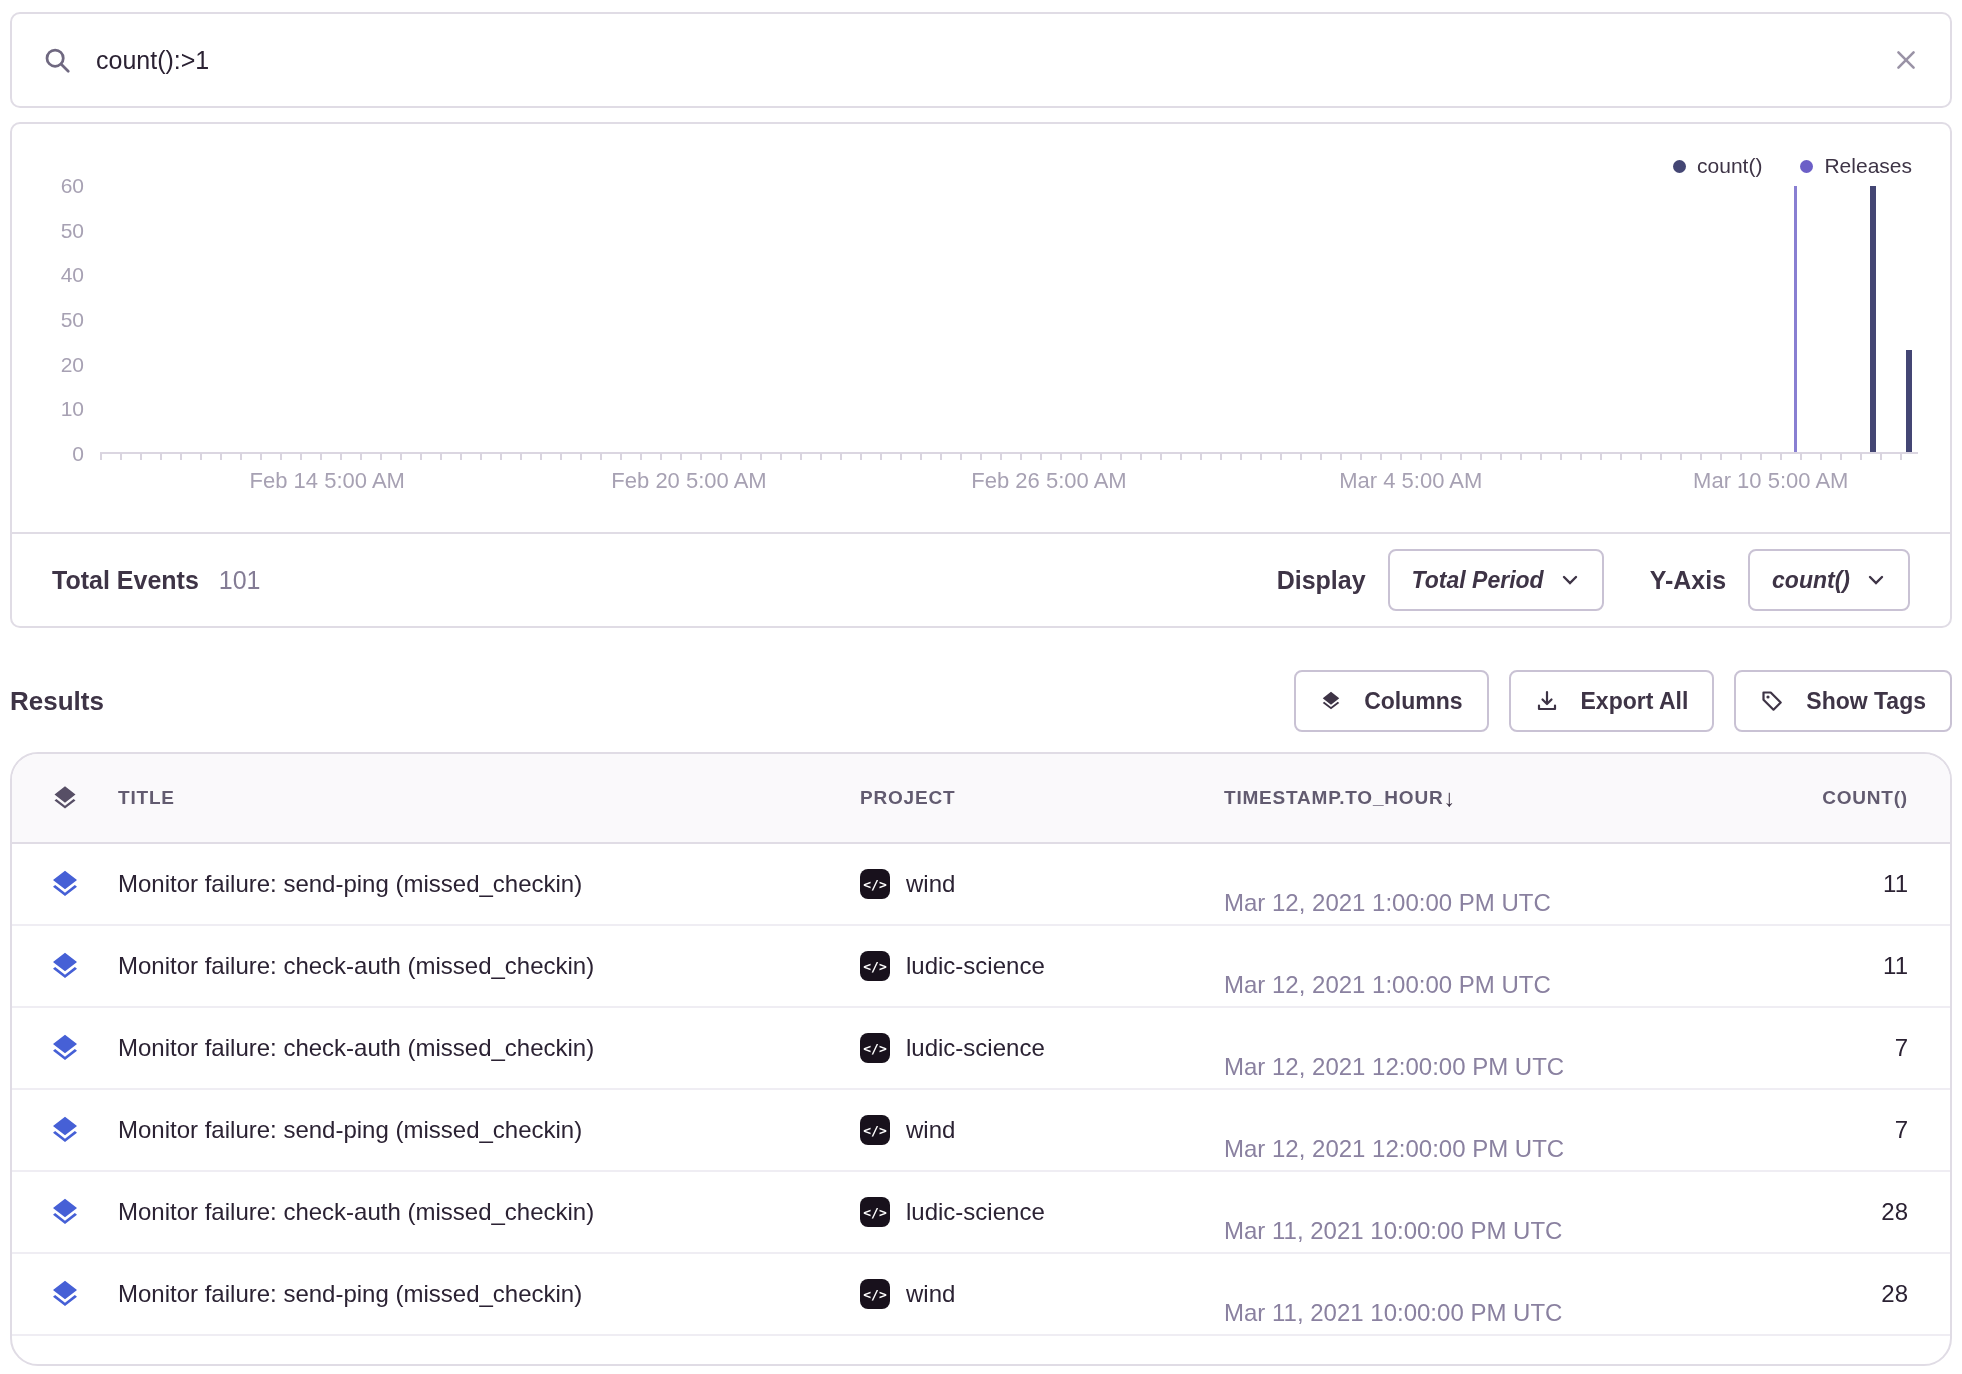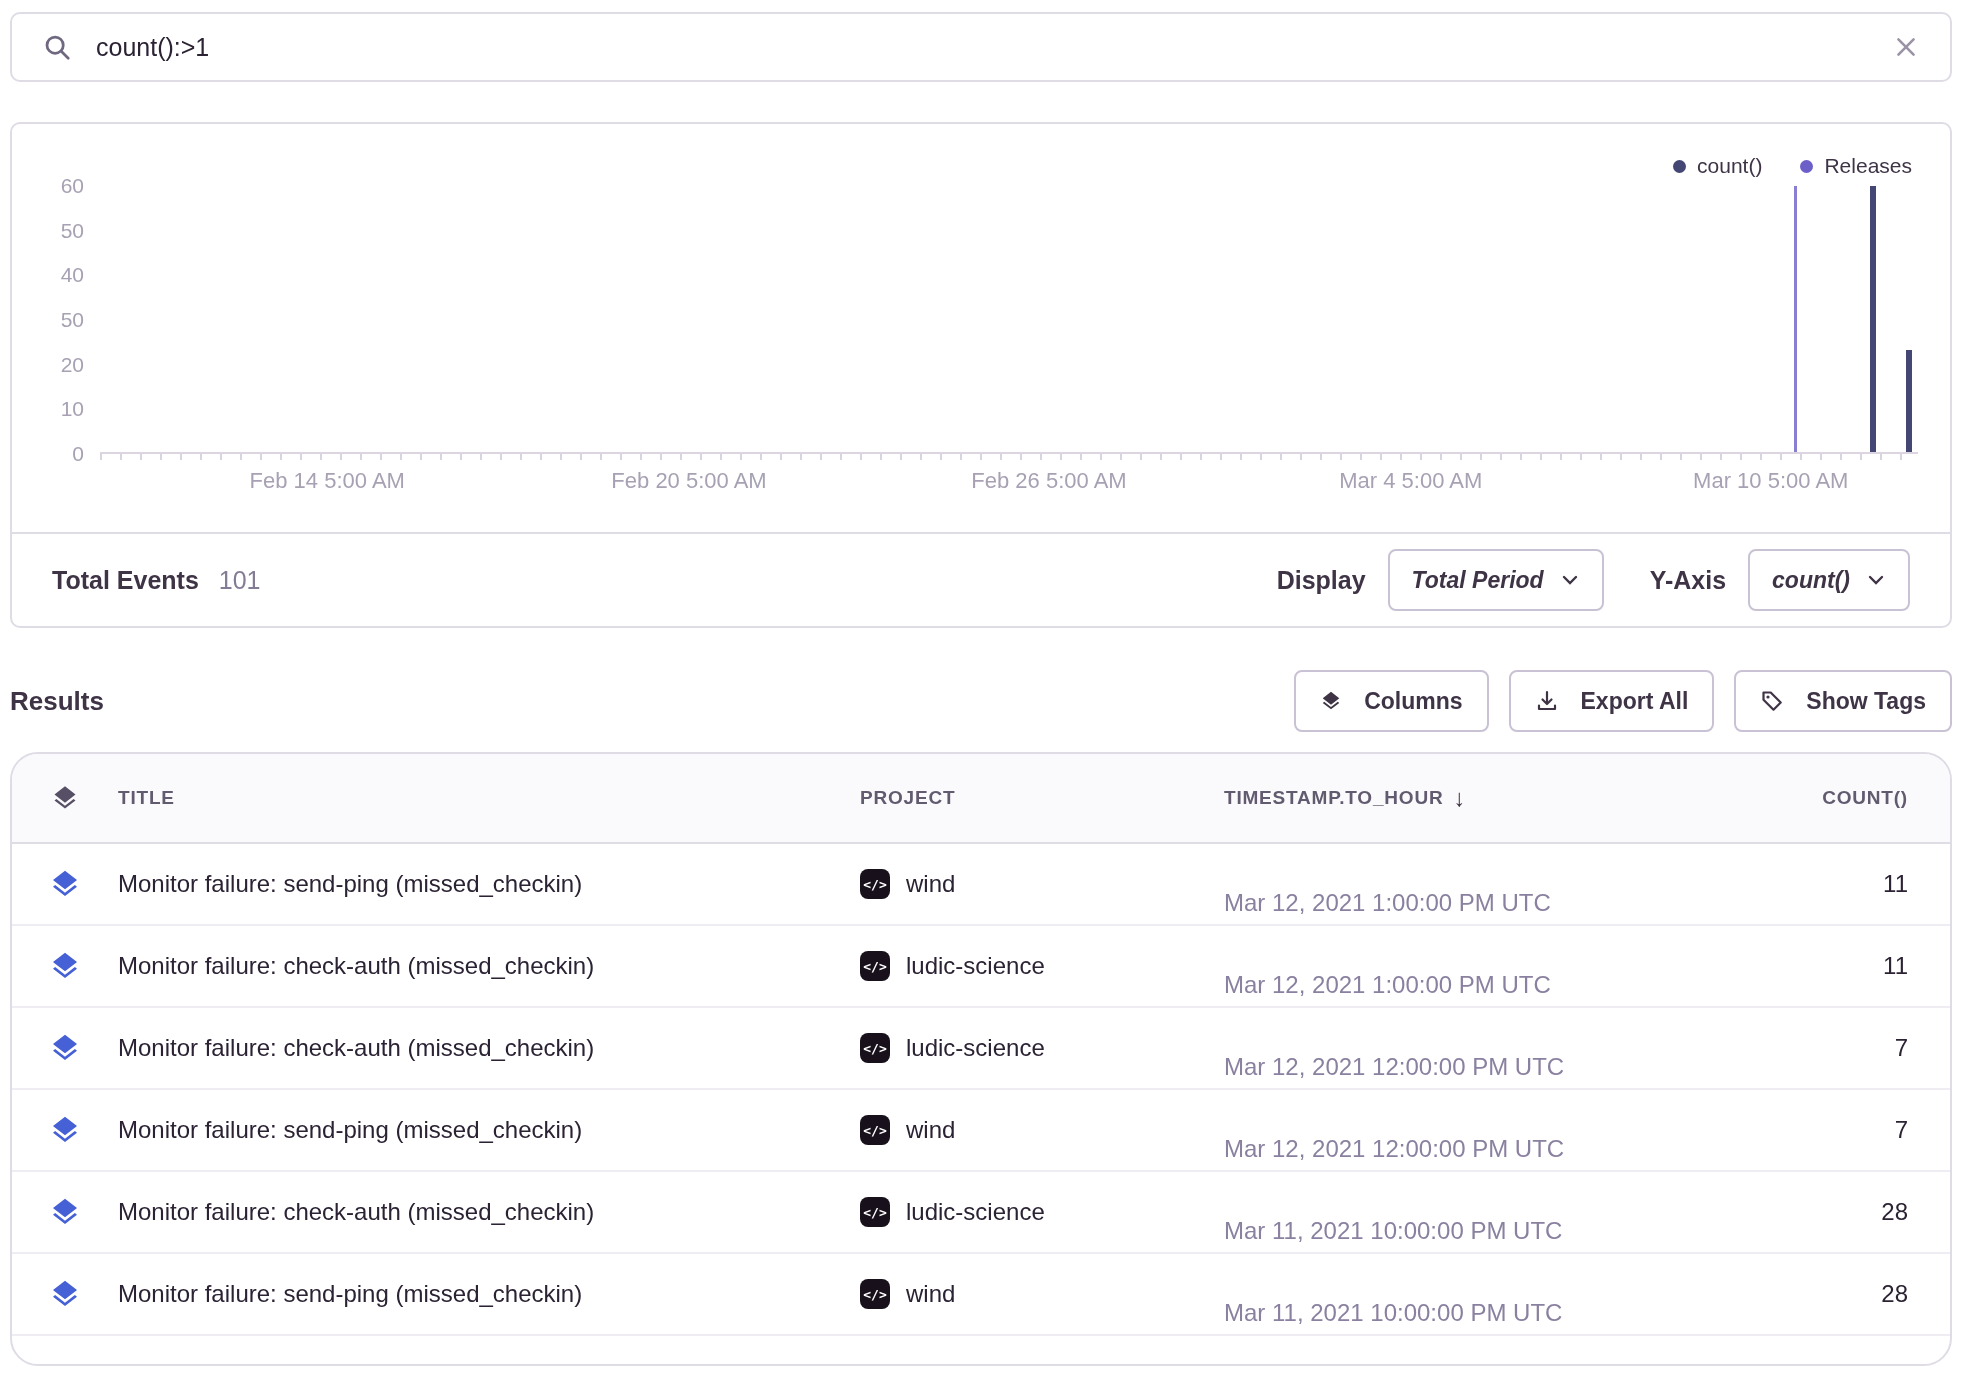--- a/index.html
+++ b/index.html
@@ -3,21 +3,21 @@
 <meta charset="utf-8">
 <style>
   *{box-sizing:border-box;margin:0;padding:0}
   html,body{width:1962px;height:1374px;background:#fff;
     font-family:"Liberation Sans","DejaVu Sans",sans-serif;color:var(--text-primary,#2B2233);}
   body{position:relative;overflow:hidden;}
 
   .panel{position:absolute;background:#fff;border:2px solid var(--border,#E0DCE5);border-radius:10px;}
 
   
-  .search-bar{left:10px;top:12px;width:1942px;height:70px;display:flex;align-items:center;padding:0 30px;}
+  .search-bar{left:10px;top:12px;width:1942px;height:96px;display:flex;align-items:center;padding:0 30px;}
   .search-input{flex:1;border:none;outline:none;background:transparent;font:inherit;font-size:25px;
     color:var(--text-primary,#2B2233);margin-left:24px;}
   .icon-btn{display:flex;align-items:center;justify-content:center;cursor:pointer;background:none;border:none;}
 
   
   .chart-panel{left:10px;top:122px;width:1942px;height:506px;}
   .legend{position:absolute;top:30px;right:38px;display:flex;gap:38px;align-items:center;}
   .legend-item{display:flex;align-items:center;gap:11px;font-size:21px;color:#3E3446;cursor:pointer;}
   .legend-dot{width:13px;height:13px;border-radius:50%;}
   .dot-count{background:var(--count-series,#444674);}
@@ -53,21 +53,21 @@
   .table-panel{left:10px;top:752px;width:1942px;height:614px;overflow:hidden;border-radius:28px;}
   .thead,.trow{display:grid;grid-template-columns:106px 732px 362px 418px 1fr;align-items:center;}
   .thead{height:90px;background:var(--header-bg,#FAF9FB);border-bottom:2px solid var(--border,#E0DCE5);
     font-size:19px;font-weight:bold;letter-spacing:.8px;color:#625B70;}
   .trow{height:82px;border-bottom:2px solid #EFEDF3;font-size:24px;background:#fff;cursor:pointer;}
   .cell-icon{display:flex;justify-content:center;align-items:center;}
   .cell-title{color:var(--text-primary,#2B2233);}
   .cell-project{display:flex;align-items:center;gap:16px;color:var(--text-primary,#2B2233);padding-left:10px;}
   .cell-timestamp{color:#8A81A0;padding-left:12px;margin-top:38px;}
   .cell-count{text-align:right;padding-right:42px;color:var(--text-primary,#2B2233);}
-  .th-timestamp{display:flex;align-items:center;gap:10px;padding-left:12px;}
+  .th-timestamp{display:flex;align-items:center;gap:0;padding-left:12px;}
   .th-project{padding-left:10px;}
   .th-count{text-align:right;padding-right:42px;}
   .sort-arrow{font-size:24px;color:#3E3446;font-weight:bold;}
   .badge{width:30px;height:30px;border-radius:8px;background:#18111C;color:#fff;display:flex;align-items:center;
     justify-content:center;font-family:"DejaVu Sans Mono",monospace;font-size:13px;font-weight:bold;flex:0 0 auto;}
   svg{display:block;}
 </style>
 </head>
 <body>
 

